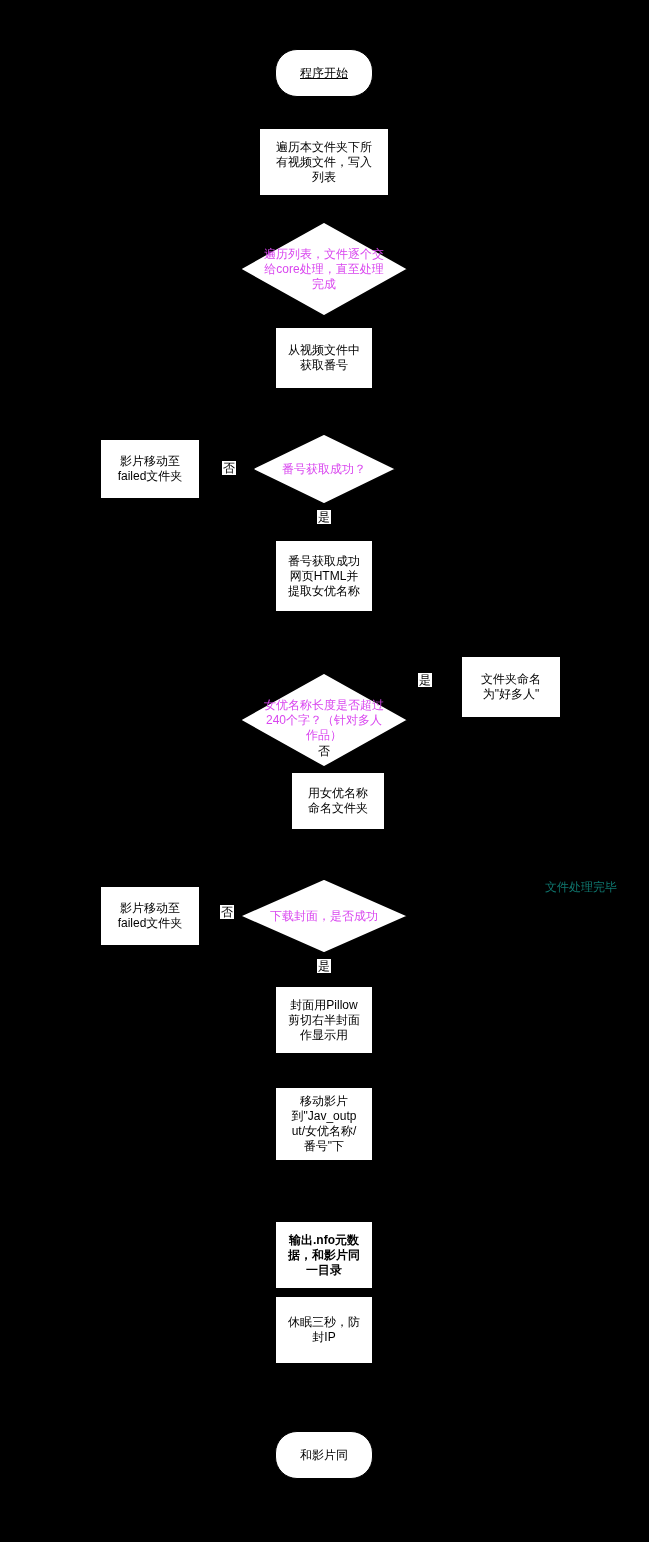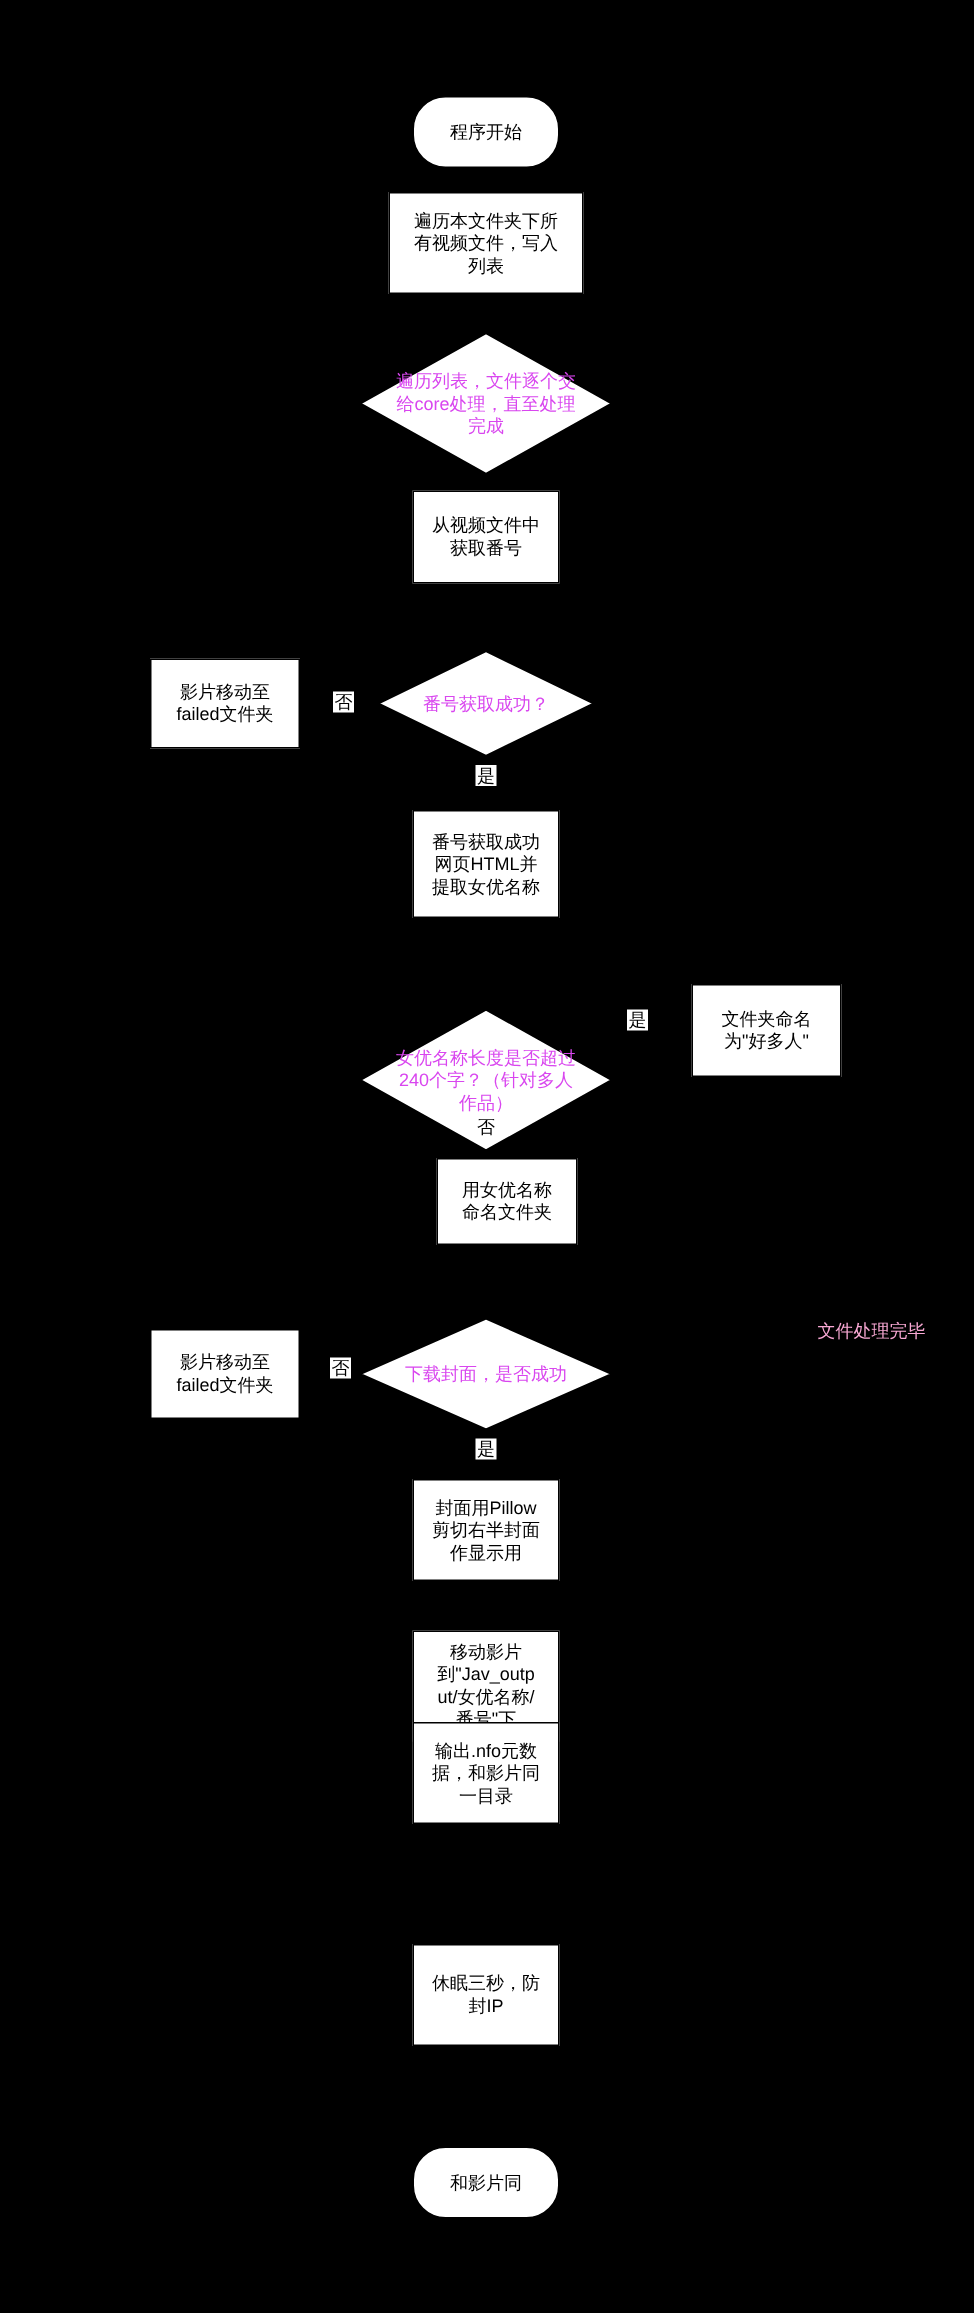--- a/index.html
+++ b/index.html
@@ -74,21 +74,21 @@
     color: #000000;
     font-size: 12px;
     line-height: 14px;
     padding: 0 1px;
     z-index: 4;
     white-space: nowrap;
   }
   .free-label {
     position: absolute;
     background: transparent;
-    color: #f9a8d4;
+    color: #0f766e;
     font-size: 12px;
     line-height: 14px;
     z-index: 4;
     white-space: nowrap;
   }
 </style>
 </head>
 <body>
 
 <svg id="diagram" viewBox="0 0 649 1542" width="649" height="1542" xmlns="http://www.w3.org/2000/svg">
@@ -120,21 +120,21 @@
 
   <path d="M 275 1330 L 49 1330 L 49 265 L 237 265" fill="none" stroke="#000000" stroke-width="1.5" marker-end="url(#arrow)"></path>
 
   <line x1="409" y1="687" x2="459" y2="687" stroke="#000000" stroke-width="1.5" marker-end="url(#arrow)"></line>
 
   <path d="M 511 718 L 511 846 L 330 846" fill="none" stroke="#000000" stroke-width="1.5" marker-end="url(#arrow)"></path>
 
   <path d="M 409 265 L 589 265 L 589 1398 L 324 1398 L 324 1429" fill="none" stroke="#000000" stroke-width="1.5" marker-end="url(#arrow)"></path>
 </svg>
 
-<div class="node terminator" style="left:275px; top:64px; width:98px; height:48px;">
+<div class="node terminator" style="left:275px; top:49px; width:98px; height:48px;text-decoration:underline;">
   <span>程序开始</span>
 </div>
 
 <div class="node process" style="left:259px; top:128px; width:130px; height:68px;">
   <span>遍历本文件夹下所
 有视频文件，写入
 列表</span>
 </div>
 
 <div class="diamond-wrap" style="left:239px; top:221px; width:170px; height:96px;">
@@ -206,21 +206,21 @@
 作显示用</span>
 </div>
 
 <div class="node process" style="left:275px; top:1087px; width:98px; height:74px;">
   <span>移动影片
 到"Jav_outp
 ut/女优名称/
 番号"下</span>
 </div>
 
-<div class="node process" style="left:275px; top:1148px; width:98px; height:68px;">
+<div class="node process" style="left:275px; top:1221px; width:98px; height:68px;font-weight:bold;">
   <span>输出.nfo元数
 据，和影片同
 一目录</span>
 </div>
 
 <div class="node process" style="left:275px; top:1296px; width:98px; height:68px;">
   <span>休眠三秒，防
 封IP</span>
 </div>
 

